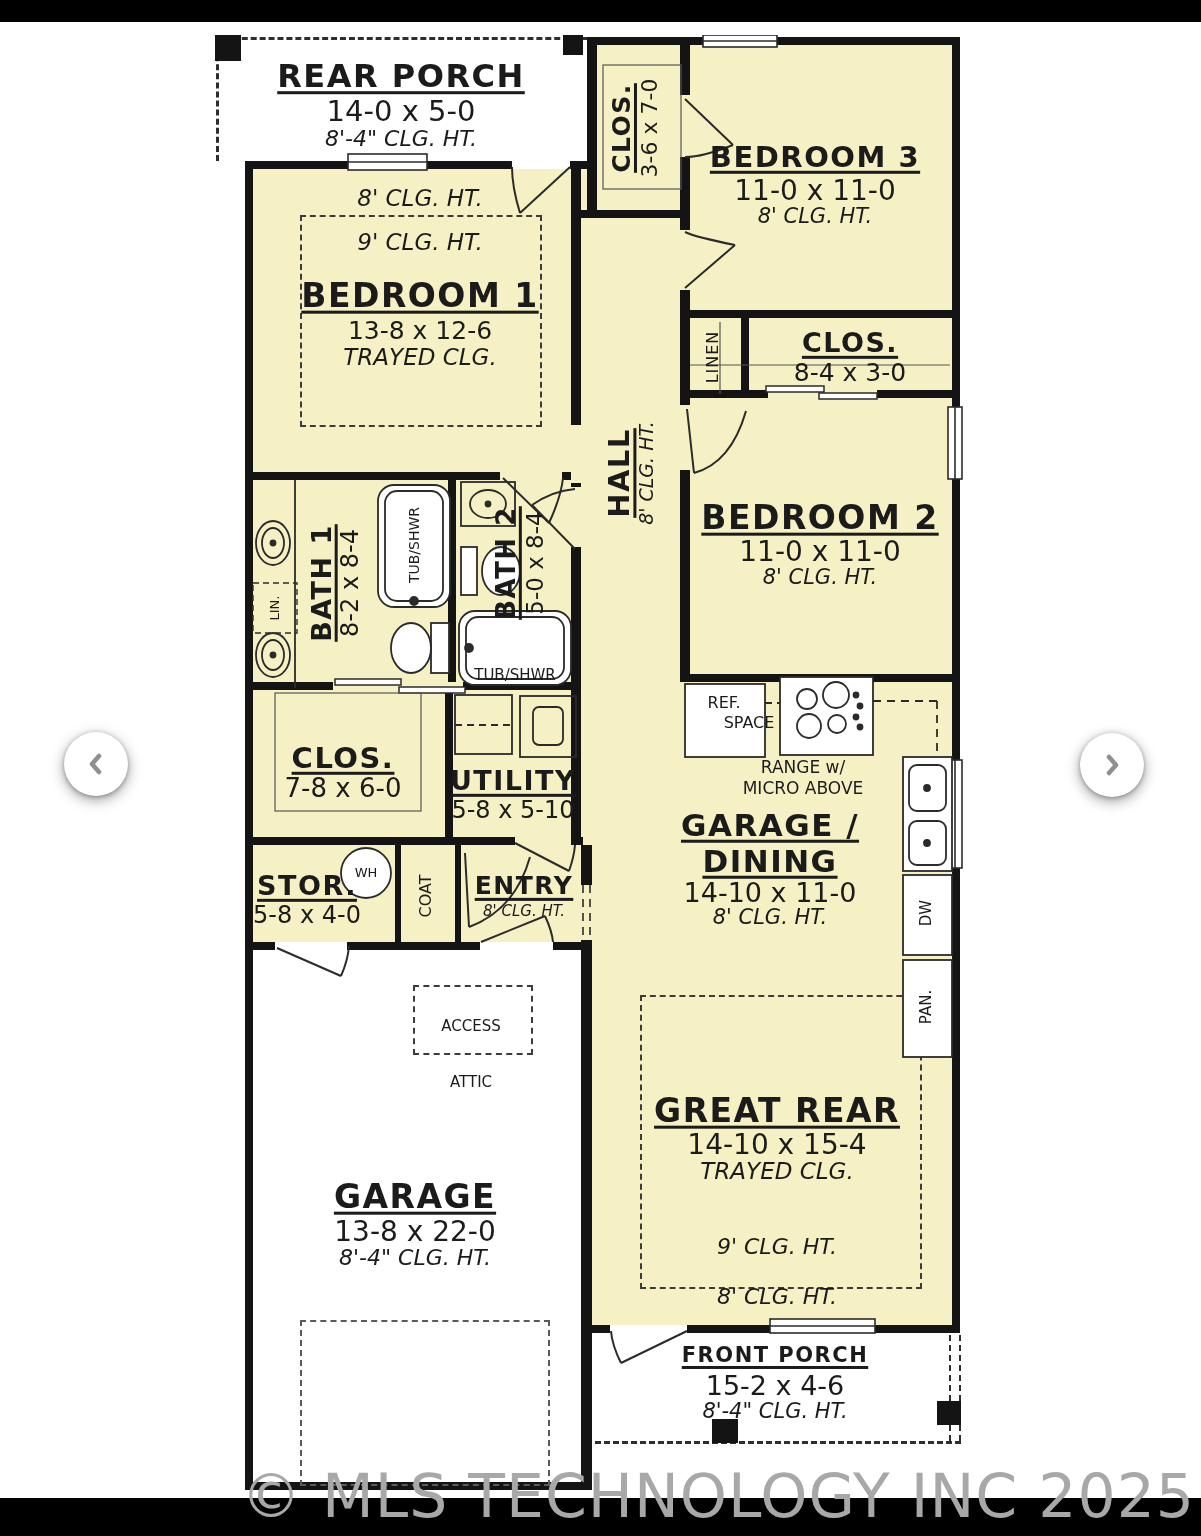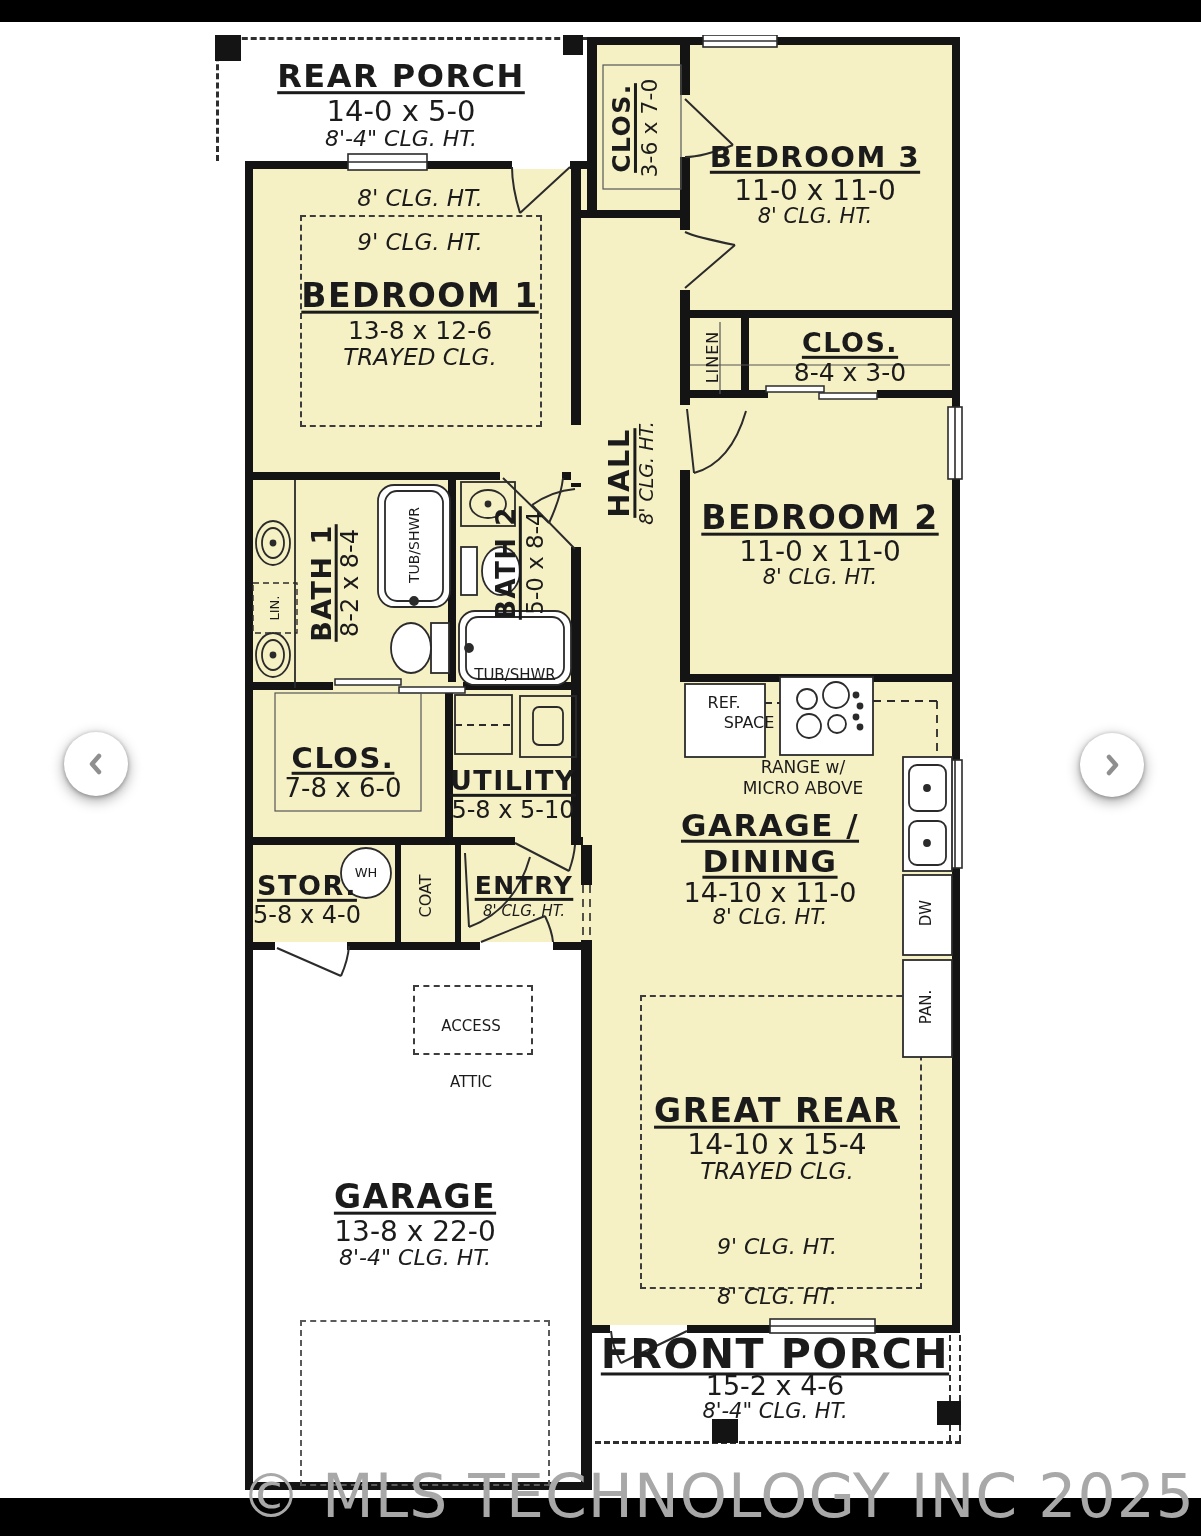--- a/index.html
+++ b/index.html
@@ -281,21 +281,21 @@
     <div class="t title" style="left:200px;top:1162px;font-size:33px;">GARAGE</div>
     <div class="t" style="left:200px;top:1197px;font-size:28px;">13-8 x 22-0</div>
     <div class="t clg" style="left:200px;top:1223px;font-size:22px;">8'-4" CLG. HT.</div>
 
     <div class="t title" style="left:562px;top:1076px;font-size:33px;">GREAT REAR</div>
     <div class="t" style="left:562px;top:1110px;font-size:28px;">14-10 x 15-4</div>
     <div class="t clg" style="left:562px;top:1136px;font-size:23px;">TRAYED CLG.</div>
     <div class="t clg" style="left:562px;top:1212px;font-size:22px;">9' CLG. HT.</div>
     <div class="t clg" style="left:562px;top:1262px;font-size:22px;">8' CLG. HT.</div>
 
-    <div class="t title" style="left:560px;top:1320px;font-size:41px;">FRONT PORCH</div>
+    <div class="t title" style="left:560px;top:1320px;font-size:21px;">FRONT PORCH</div>
     <div class="t" style="left:560px;top:1351px;font-size:27px;text-align:center;">15-2 x 4-6</div>
     <div class="t clg" style="left:560px;top:1376px;font-size:21px;">8'-4" CLG. HT.</div>
   </div>
 
   <div class="navbtn" style="left:64px;top:732px;">
     <svg width="32" height="32" viewBox="0 0 64 64">
       <polyline points="38,16 24,32 38,48" fill="none" stroke="#8f8f8f" stroke-width="9" stroke-linecap="round" stroke-linejoin="round"></polyline>
     </svg>
   </div>
   <div class="navbtn" style="left:1080px;top:733px;">

